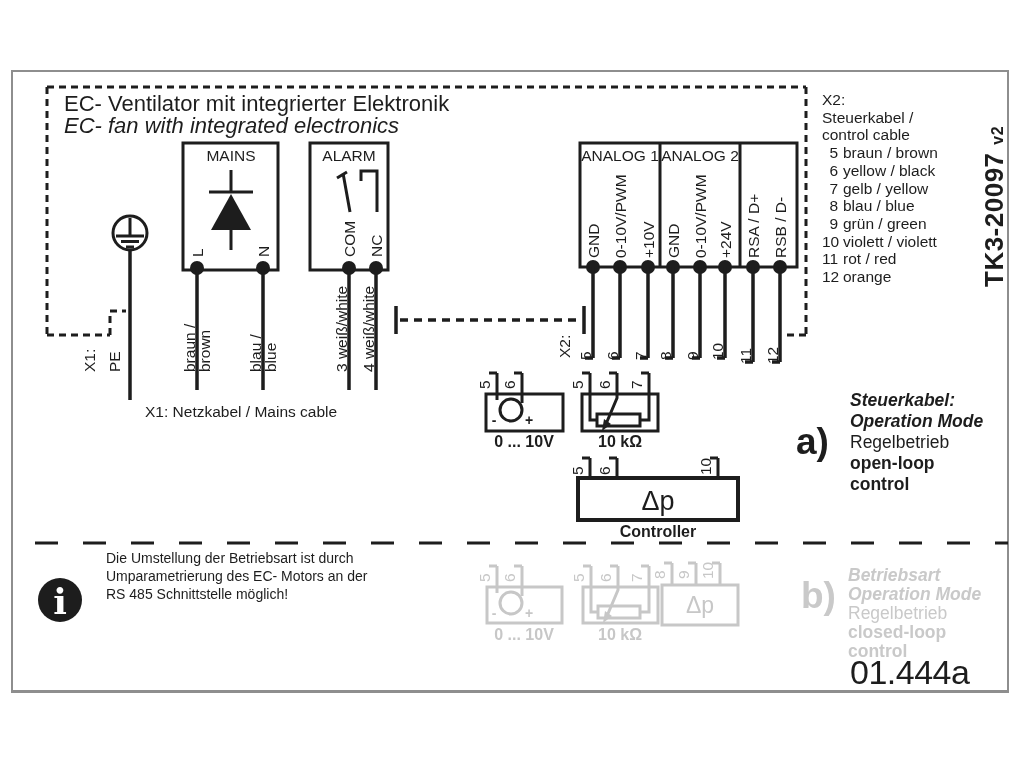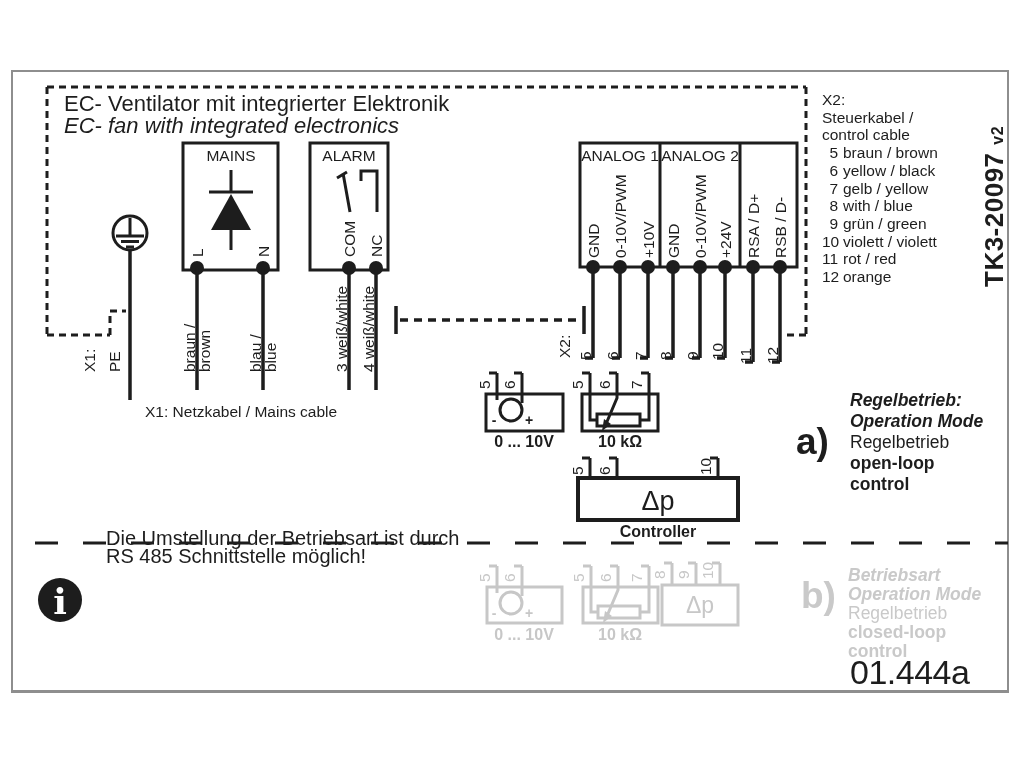--- a/index.html
+++ b/index.html
@@ -15,21 +15,21 @@
   svg .dpg{font-size:23px;text-anchor:middle;fill:#c7c7c7}
   svg .gt{fill:#c7c7c7}
   svg .pm{font-size:14px;font-weight:bold;text-anchor:middle}
   svg .ii{font-family:"DejaVu Serif",serif;font-size:36px;font-weight:bold;fill:#fff;text-anchor:middle}
   .abs{position:absolute;}
   .title{left:64px;top:93px;font-size:22px;line-height:21.5px;}
   .title .en{font-weight:normal;font-style:italic;}
   .legend{left:822px;top:91px;font-size:15.5px;line-height:17.7px;}
   .legend .lrow{display:flex;}
   .legend .lnum{width:16px;text-align:right;margin-right:5px;flex:none;}
-  .note{left:106px;top:530px;font-size:20px;line-height:17.8px;}
+  .note{left:106px;top:550px;font-size:14px;line-height:17.8px;}
   .note .en{font-style:italic;}
   .modeblk{font-size:17.5px;line-height:21px;}
   .mode-a{left:850px;top:390px;}
   .mode-b{left:848px;top:545px;line-height:19px;color:#c9c9c9;margin-top:21px;}
   .modeblk .bi{font-weight:bold;font-style:italic;}
   .modeblk .bb{font-weight:bold;}
   .key{font-size:37px;font-weight:bold;}
   .key-a{left:796px;top:421px;}
   .key-b{left:801px;top:575px;color:#c9c9c9;}
   .tk3{left:979px;top:287px;width:230px;transform:rotate(-90deg);transform-origin:0 0;
@@ -242,21 +242,21 @@
     <div class="lrow">
         <span class="lnum">6</span>
         <span>yellow / black</span>
       </div>
     <div class="lrow">
         <span class="lnum">7</span>
         <span>gelb / yellow</span>
       </div>
     <div class="lrow">
         <span class="lnum">8</span>
-        <span>with / blue</span>
+        <span>blau / blue</span>
       </div>
     <div class="lrow">
         <span class="lnum">9</span>
         <span>grün / green</span>
       </div>
     <div class="lrow">
         <span class="lnum">10</span>
         <span>violett / violett</span>
       </div>
     <div class="lrow">
@@ -269,35 +269,36 @@
       </div>
   </div>
 
   <div class="abs tk3">
     <span>TK3-20097</span>
     <span class="v2">v2</span>
   </div>
 
   <div class="abs key key-a">a)</div>
   <div class="abs modeblk mode-a">
-    <div class="bi">Regelbetrieb:</div>
+    <div class="bi">Steuerkabel:</div>
     <div class="bi">Operation Mode</div>
     <div>Regelbetrieb</div>
     <div class="bb">open-loop</div>
     <div class="bb">control</div>
   </div>
 
   <div class="abs key key-b">b)</div>
   <div class="abs modeblk mode-b">
     <div class="bi">Betriebsart</div>
     <div class="bi">Operation Mode</div>
     <div>Regelbetrieb</div>
     <div class="bb">closed-loop</div>
     <div class="bb">control</div>
   </div>
 
   <div class="abs note">
     <div>Die Umstellung der Betriebsart ist durch</div>
+    <div>Umparametrierung des EC- Motors an der</div>
     <div>RS 485 Schnittstelle möglich!</div>
   </div>
 
   <div class="abs docnum">01.444a</div>
 </div>
 
 </body></html>

